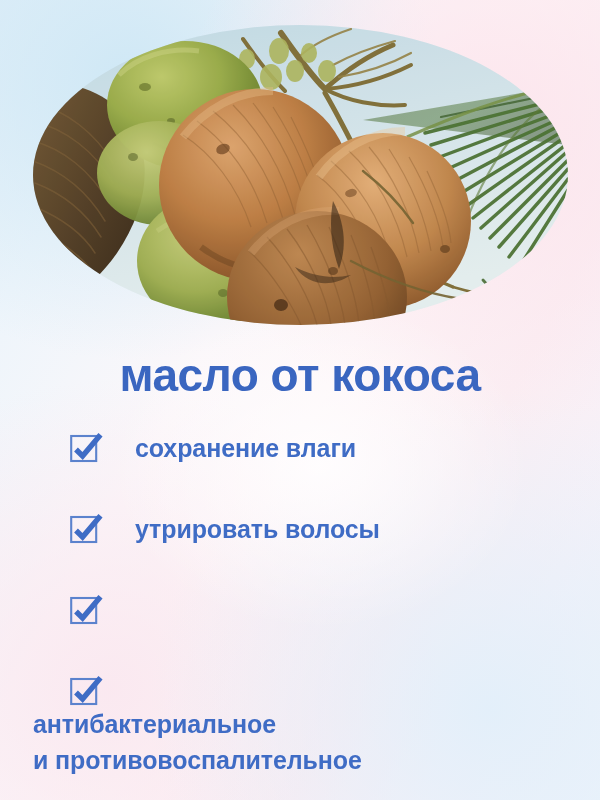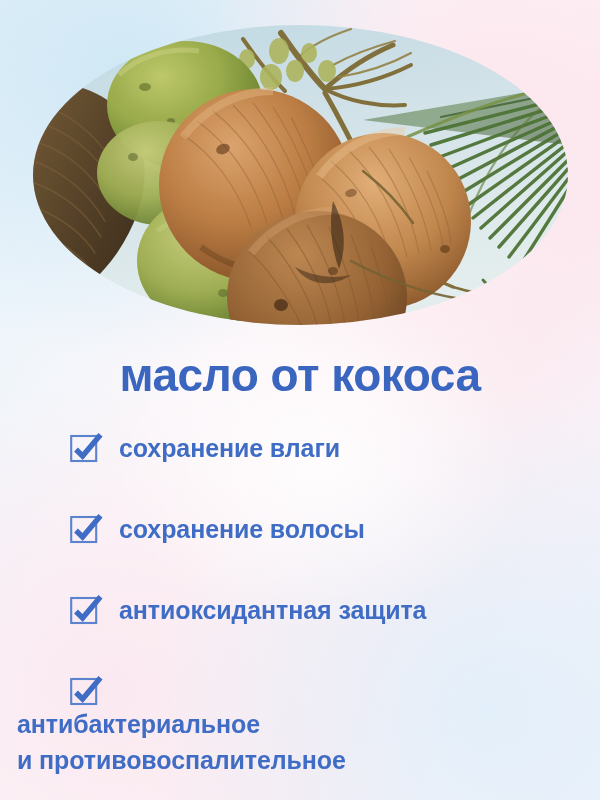--- a/index.html
+++ b/index.html
@@ -122,21 +122,21 @@
     position: relative;
   }
   .checkbox-icon svg {
     display: block;
     width: 32px;
     height: 30px;
     overflow: visible;
   }
 
   .benefit-text {
-    margin-left: 17px;
+    margin-left: 33px;
     font-family: "Liberation Sans", sans-serif;
     font-weight: bold;
     font-size: 25px;
     line-height: 36px;
     letter-spacing: -0.1px;
     color: #3f6cc5;
     white-space: pre-line;
   }
 </style>
 </head>
@@ -368,31 +368,30 @@
       <span class="benefit-text">сохранение влаги</span>
     </div>
 
     <div class="benefit-row">
       <span class="checkbox-icon">
         <svg viewBox="0 0 32 30">
           <rect x="1.2" y="3" width="25" height="25" fill="none" stroke="#5b82cd" stroke-width="2.1"></rect>
           <path d="M6 16.5 L12.6 23 L30.5 1.8" fill="none" stroke="#3f6cc5" stroke-width="5.4" stroke-linecap="butt" stroke-linejoin="miter"></path>
         </svg>
       </span>
-      <span class="benefit-text">сохранение волосы</span>
+      <span class="benefit-text">утрировать волосы</span>
     </div>
 
     <div class="benefit-row">
       <span class="checkbox-icon">
         <svg viewBox="0 0 32 30">
           <rect x="1.2" y="3" width="25" height="25" fill="none" stroke="#5b82cd" stroke-width="2.1"></rect>
           <path d="M6 16.5 L12.6 23 L30.5 1.8" fill="none" stroke="#3f6cc5" stroke-width="5.4" stroke-linecap="butt" stroke-linejoin="miter"></path>
         </svg>
       </span>
-      <span class="benefit-text">антиоксидантная защита</span>
     </div>
 
     <div class="benefit-row">
       <span class="checkbox-icon">
         <svg viewBox="0 0 32 30">
           <rect x="1.2" y="3" width="25" height="25" fill="none" stroke="#5b82cd" stroke-width="2.1"></rect>
           <path d="M6 16.5 L12.6 23 L30.5 1.8" fill="none" stroke="#3f6cc5" stroke-width="5.4" stroke-linecap="butt" stroke-linejoin="miter"></path>
         </svg>
       </span>
       <span class="benefit-text">антибактериальное

